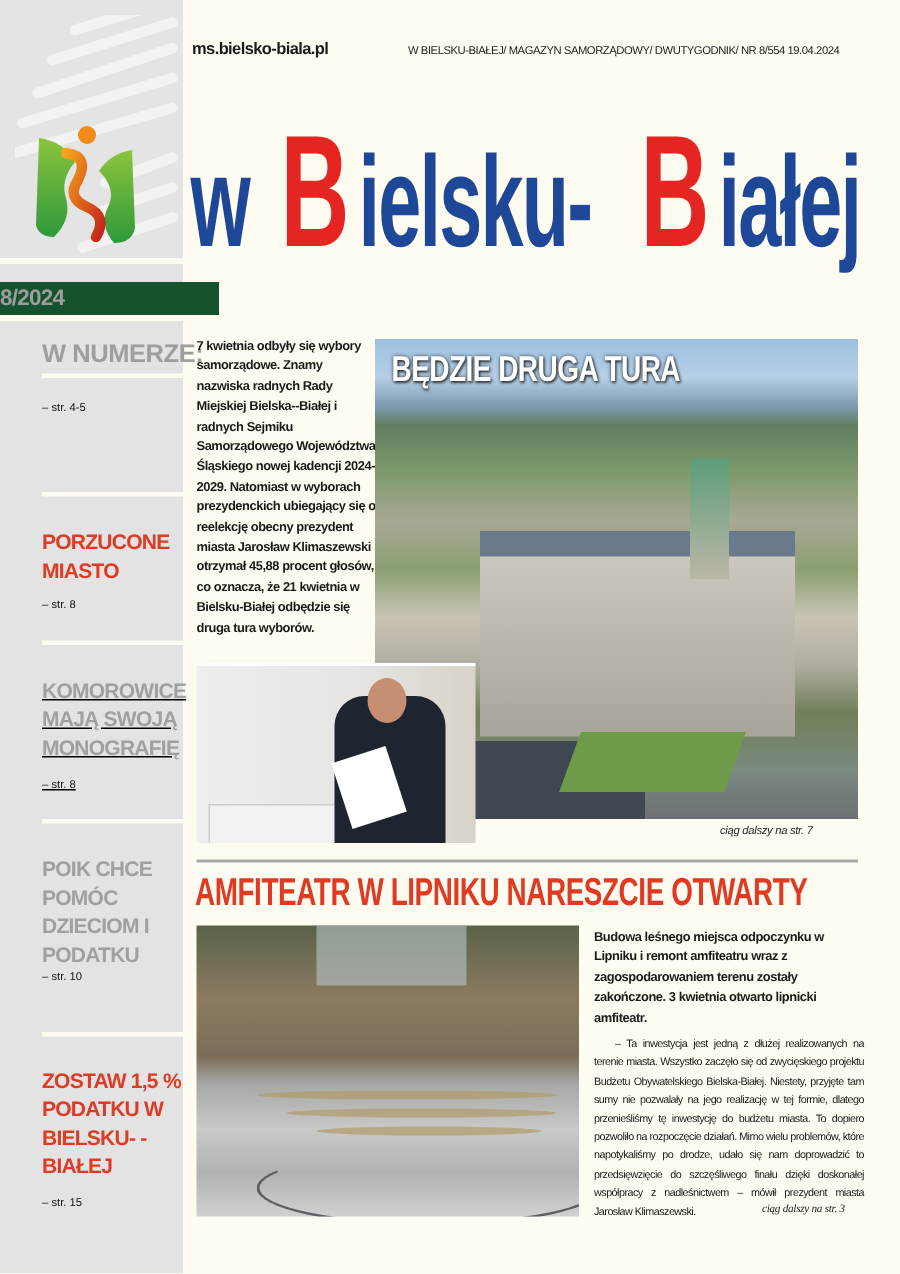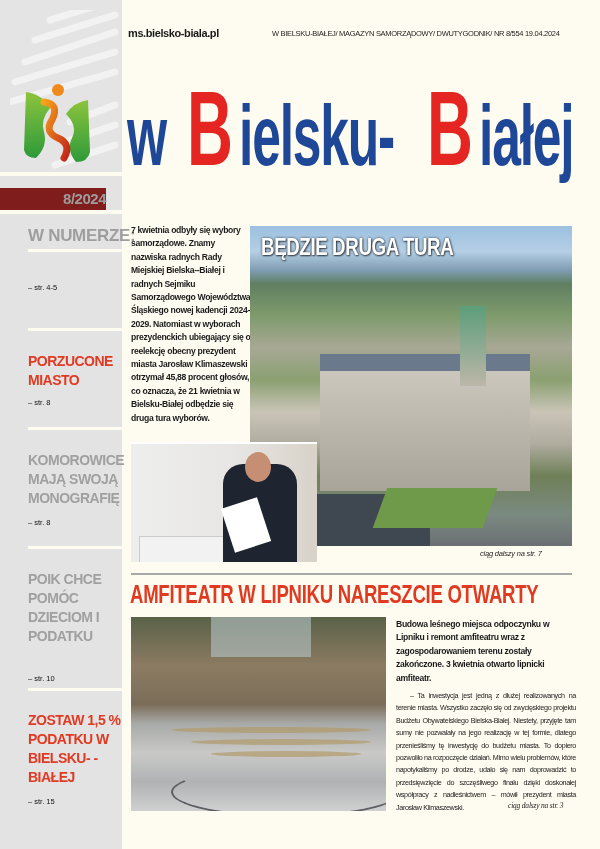--- a/index.html
+++ b/index.html
@@ -22,23 +22,23 @@
   }
   .streaks {
     position: absolute; left: 10px; top: 10px; width: 110px; height: 160px;
   }
   .logo { position: absolute; left: 22px; top: 80px; width: 70px; height: 84px; }
 
   .issue-row {
     position: absolute; left: 0; top: 188px; width: 600px; height: 22px;
   }
   .issue-num {
-    position: absolute; left: 0; top: 0; width: 106px; height: 22px;
-    background: #7f1d1d; color: #9d9d9d;
-    font-size: 15px; font-weight: bold; text-align: right; line-height: 22px;
+    position: absolute; left: 0; top: 0; width: 146px; height: 22px;
+    background: #14532d; color: #9d9d9d;
+    font-size: 15px; font-weight: bold; text-align: left; line-height: 22px;
     letter-spacing: -0.5px;
   }
   .mag-band {
     position: absolute; left: 122px; top: 0; width: 478px; height: 22px;
     background: #a8a8a8; color: #ffffff;
     font-size: 15px; line-height: 22px; padding-left: 14px;
     letter-spacing: 13.6px; font-weight: bold;
     white-space: nowrap; overflow: hidden;
   }
   .sep-white { position: absolute; left: 0; width: 122px; height: 4px; background: #fefcf1; }
@@ -177,39 +177,39 @@
 <div class="issue-meta">W BIELSKU-BIAŁEJ/ MAGAZYN SAMORZĄDOWY/ DWUTYGODNIK/  NR 8/554  19.04.2024</div>
 
 <div class="masthead">
   <span class="mh-blue" style="width:66px;">w </span><span class="mh-blue mh-red" style="font-size:106px;width:52px;margin-left:-6px;">B</span><span class="mh-blue" style="width:188px;">ielsku-</span><span class="mh-blue mh-red" style="font-size:106px;width:52px;">B</span><span class="mh-blue">iałej</span>
 </div>
 
 <div class="toc-head">W NUMERZE:</div>
 <div class="sep-white" style="top:249px; left:28px; width:94px; height:3px;"></div>
 
 <div class="toc-item" style="top:264px;">
-  <div class="toc-page" style="margin-top:19px;">– str. 4-5</div>
+  <div class="toc-page" style="margin-top:3px;">– str. 4-5</div>
 </div>
 <div class="sep-white" style="top:328px; left:28px; width:94px; height:3px;"></div>
 
 <div class="toc-item" style="top:352px;">
   <div class="toc-title red">PORZUCONE MIASTO</div>
   <div class="toc-page" style="margin-top:8px;">– str. 8</div>
 </div>
 <div class="sep-white" style="top:427px; left:28px; width:94px; height:3px;"></div>
 
-<div class="toc-item" style="top:451px;">
+<div class="toc-item" style="top:451px;text-decoration:underline;">
   <div class="toc-title grey">KOMOROWICE MAJĄ SWOJĄ MONOGRAFIĘ</div>
   <div class="toc-page" style="margin-top:10px;">– str. 8</div>
 </div>
 <div class="sep-white" style="top:546px; left:28px; width:94px; height:3px;"></div>
 
 <div class="toc-item" style="top:570px;">
   <div class="toc-title grey">POIK CHCE POMÓC DZIECIOM I PODATKU</div>
-  <div class="toc-page" style="margin-top:28px;">– str. 10</div>
+  <div class="toc-page" style="margin-top:0;">– str. 10</div>
 </div>
 <div class="sep-white" style="top:688px; left:28px; width:94px; height:3px;"></div>
 
 <div class="toc-item" style="top:711px;">
   <div class="toc-title red">ZOSTAW 1,5 % PODATKU W BIELSKU- -BIAŁEJ</div>
   <div class="toc-page" style="margin-top:10px;">– str. 15</div>
 </div>
 
 <div class="lead1">7 kwietnia odbyły się wybory samorządowe. Znamy nazwiska radnych Rady Miejskiej Bielska--Białej i radnych Sejmiku Samorządowego Województwa Śląskiego nowej kadencji 2024-2029. Natomiast w wyborach prezydenckich ubiegający się o reelekcję obecny prezydent miasta Jarosław Klimaszewski otrzymał 45,88 procent głosów, co oznacza, że 21 kwietnia w Bielsku-Białej odbędzie się druga tura wyborów.</div>
 

